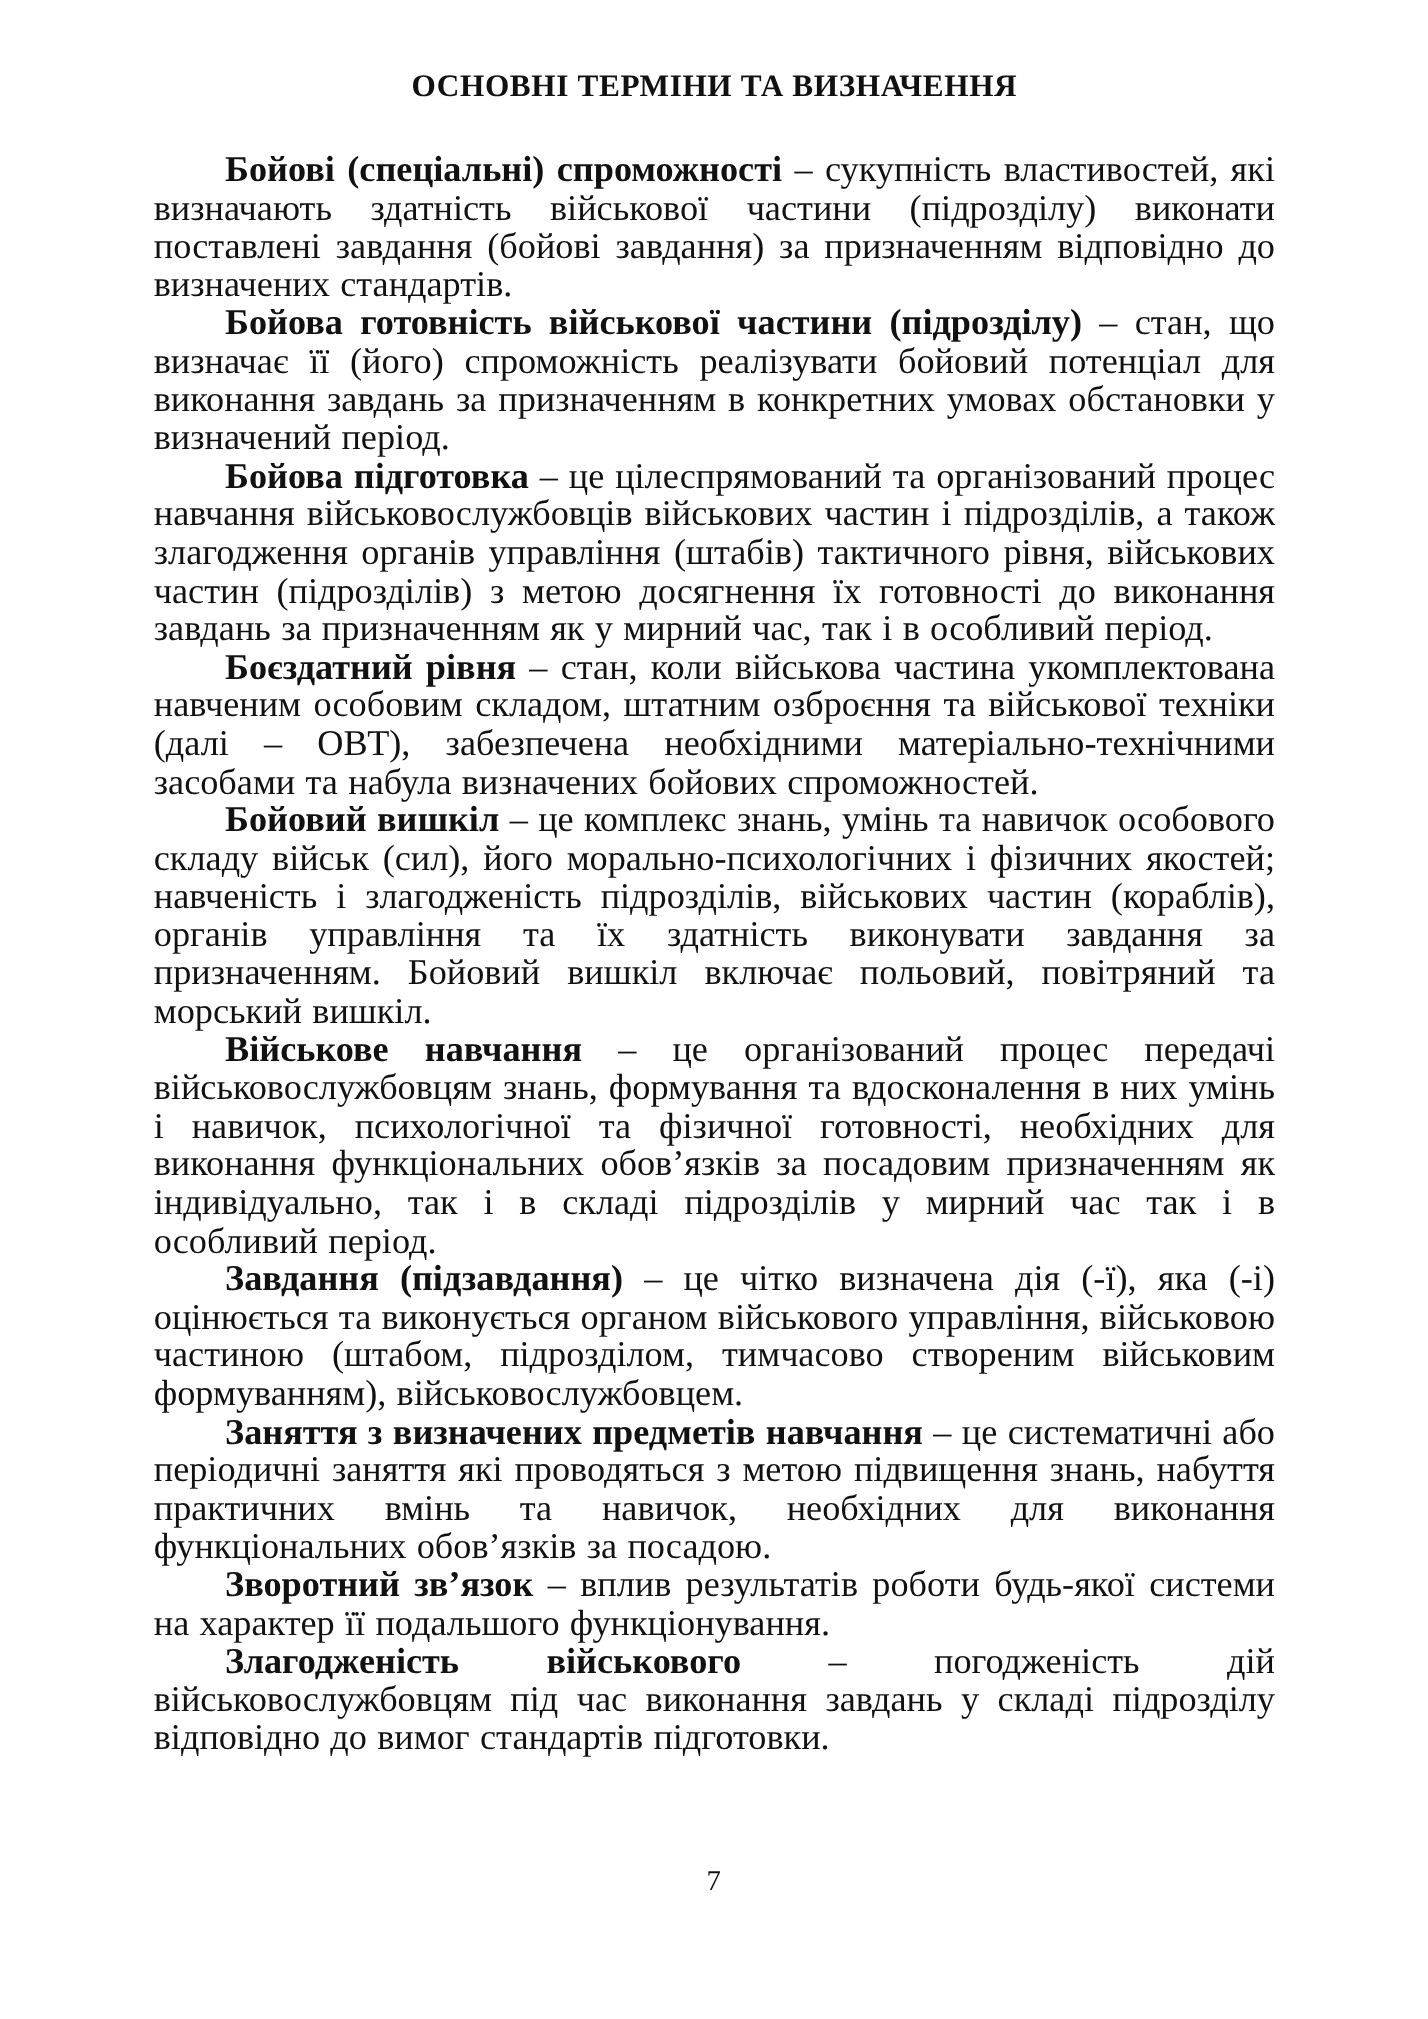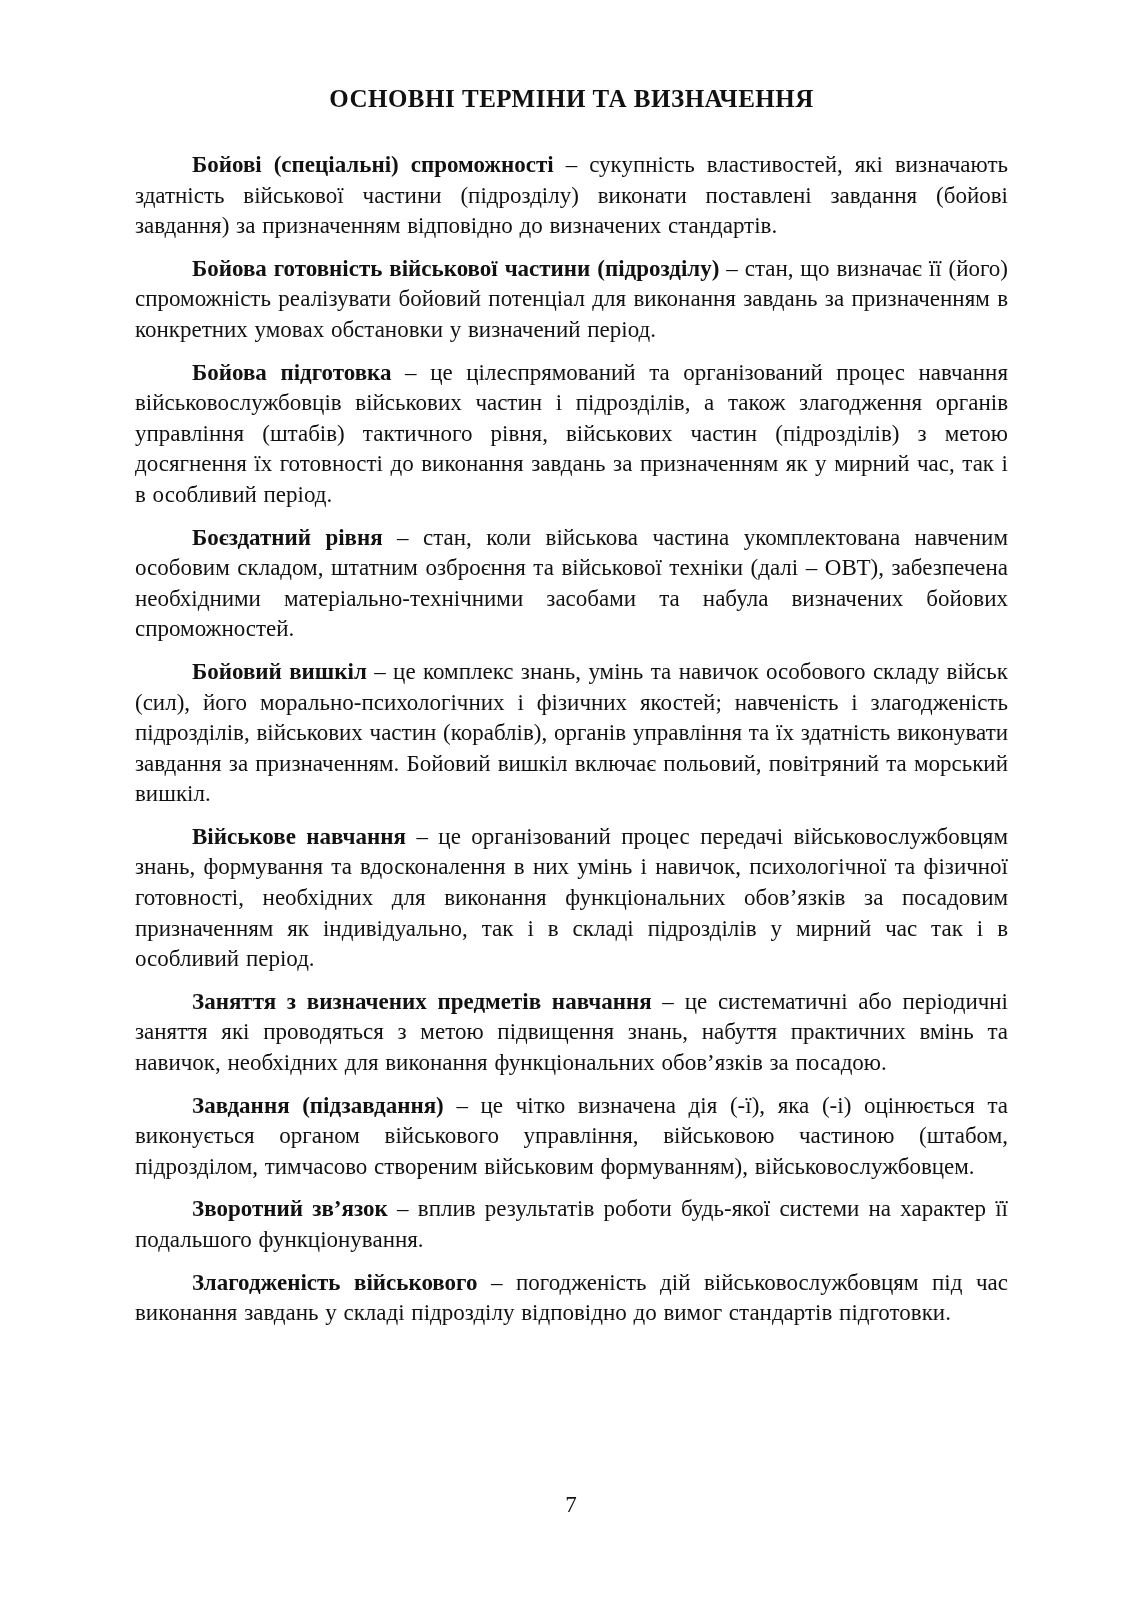--- a/index.html
+++ b/index.html
@@ -11,35 +11,35 @@
     position: relative;
     width: 1142px;
     height: 1615px;
     background: #ffffff;
     font-family: "Liberation Serif", "DejaVu Serif", serif;
     color: #111111;
     overflow: hidden;
     box-sizing: border-box;
   }
   .content {
-    padding: 84px 122px 0 123px;
+    padding: 55px 122px 0 123px;
   }
   .doc-title {
     margin: 0 0 36px 0;
     text-align: center;
     font-size: 25px;
     font-weight: bold;
     letter-spacing: 0.5px;
     line-height: 30px;
   }
   .para {
-    margin: 12px;
+    margin: 0;
     text-align: justify;
     text-indent: 57px;
-    font-size: 23px;
+    font-size: 29px;
     line-height: 30.6px;
     word-spacing: 1px;
   }
   .para .term {
     font-weight: bold;
   }
   .page-number {
     position: absolute;
     left: 0;
     right: 0;
@@ -63,23 +63,23 @@
 
     <p class="para"><span class="term">Бойова підготовка</span><span> – це цілеспрямований та організований процес навчання військовослужбовців військових частин і підрозділів, а також злагодження органів управління (штабів) тактичного рівня, військових частин (підрозділів) з метою досягнення їх готовності до виконання завдань за призначенням як у мирний час, так і в особливий період.</span></p>
 
     <p class="para"><span class="term">Боєздатний рівня</span><span> – стан, коли військова частина укомплектована навченим особовим складом, штатним озброєння та військової техніки (далі – ОВТ), забезпечена необхідними матеріально-технічними засобами та набула визначених бойових спроможностей.</span></p>
 
     <p class="para"><span class="term">Бойовий вишкіл</span><span> – це комплекс знань, умінь та навичок особового складу військ (сил), його морально-психологічних і фізичних якостей; навченість і злагодженість підрозділів, військових частин (кораблів), органів управління та їх здатність виконувати завдання за призначенням. Бойовий вишкіл включає польовий, повітряний та морський вишкіл.</span></p>
 
     <p class="para"><span class="term">Військове навчання</span><span> – це організований процес передачі військовослужбовцям знань, формування та вдосконалення в них умінь і навичок, психологічної та фізичної готовності, необхідних для виконання функціональних обов’язків за посадовим призначенням як індивідуально, так і в складі підрозділів у мирний час так і в особливий період.</span></p>
 
 
+    <p class="para"><span class="term">Завдання (підзавдання)</span><span> – це чітко визначена дія (-ї), яка (-і) оцінюється та виконується органом військового управління, військовою частиною (штабом, підрозділом, тимчасово створеним військовим формуванням), військовослужбовцем.</span></p>
+
     <p class="para"><span class="term">Заняття з визначених предметів навчання</span><span> – це систематичні або періодичні заняття які проводяться з метою підвищення знань, набуття практичних вмінь та навичок, необхідних для виконання функціональних обов’язків за посадою.</span></p>
-
-    <p class="para"><span class="term">Завдання (підзавдання)</span><span> – це чітко визначена дія (-ї), яка (-і) оцінюється та виконується органом військового управління, військовою частиною (штабом, підрозділом, тимчасово створеним військовим формуванням), військовослужбовцем.</span></p>
 
     <p class="para"><span class="term">Зворотний зв’язок</span><span> – вплив результатів роботи будь-якої системи на характер її подальшого функціонування.</span></p>
 
     <p class="para"><span class="term">Злагодженість військового</span><span> – погодженість дій військовослужбовцям під час виконання завдань у складі підрозділу відповідно до вимог стандартів підготовки.</span></p>
 
 
   </div>
 
   <div class="page-number">7</div>
 </div>

